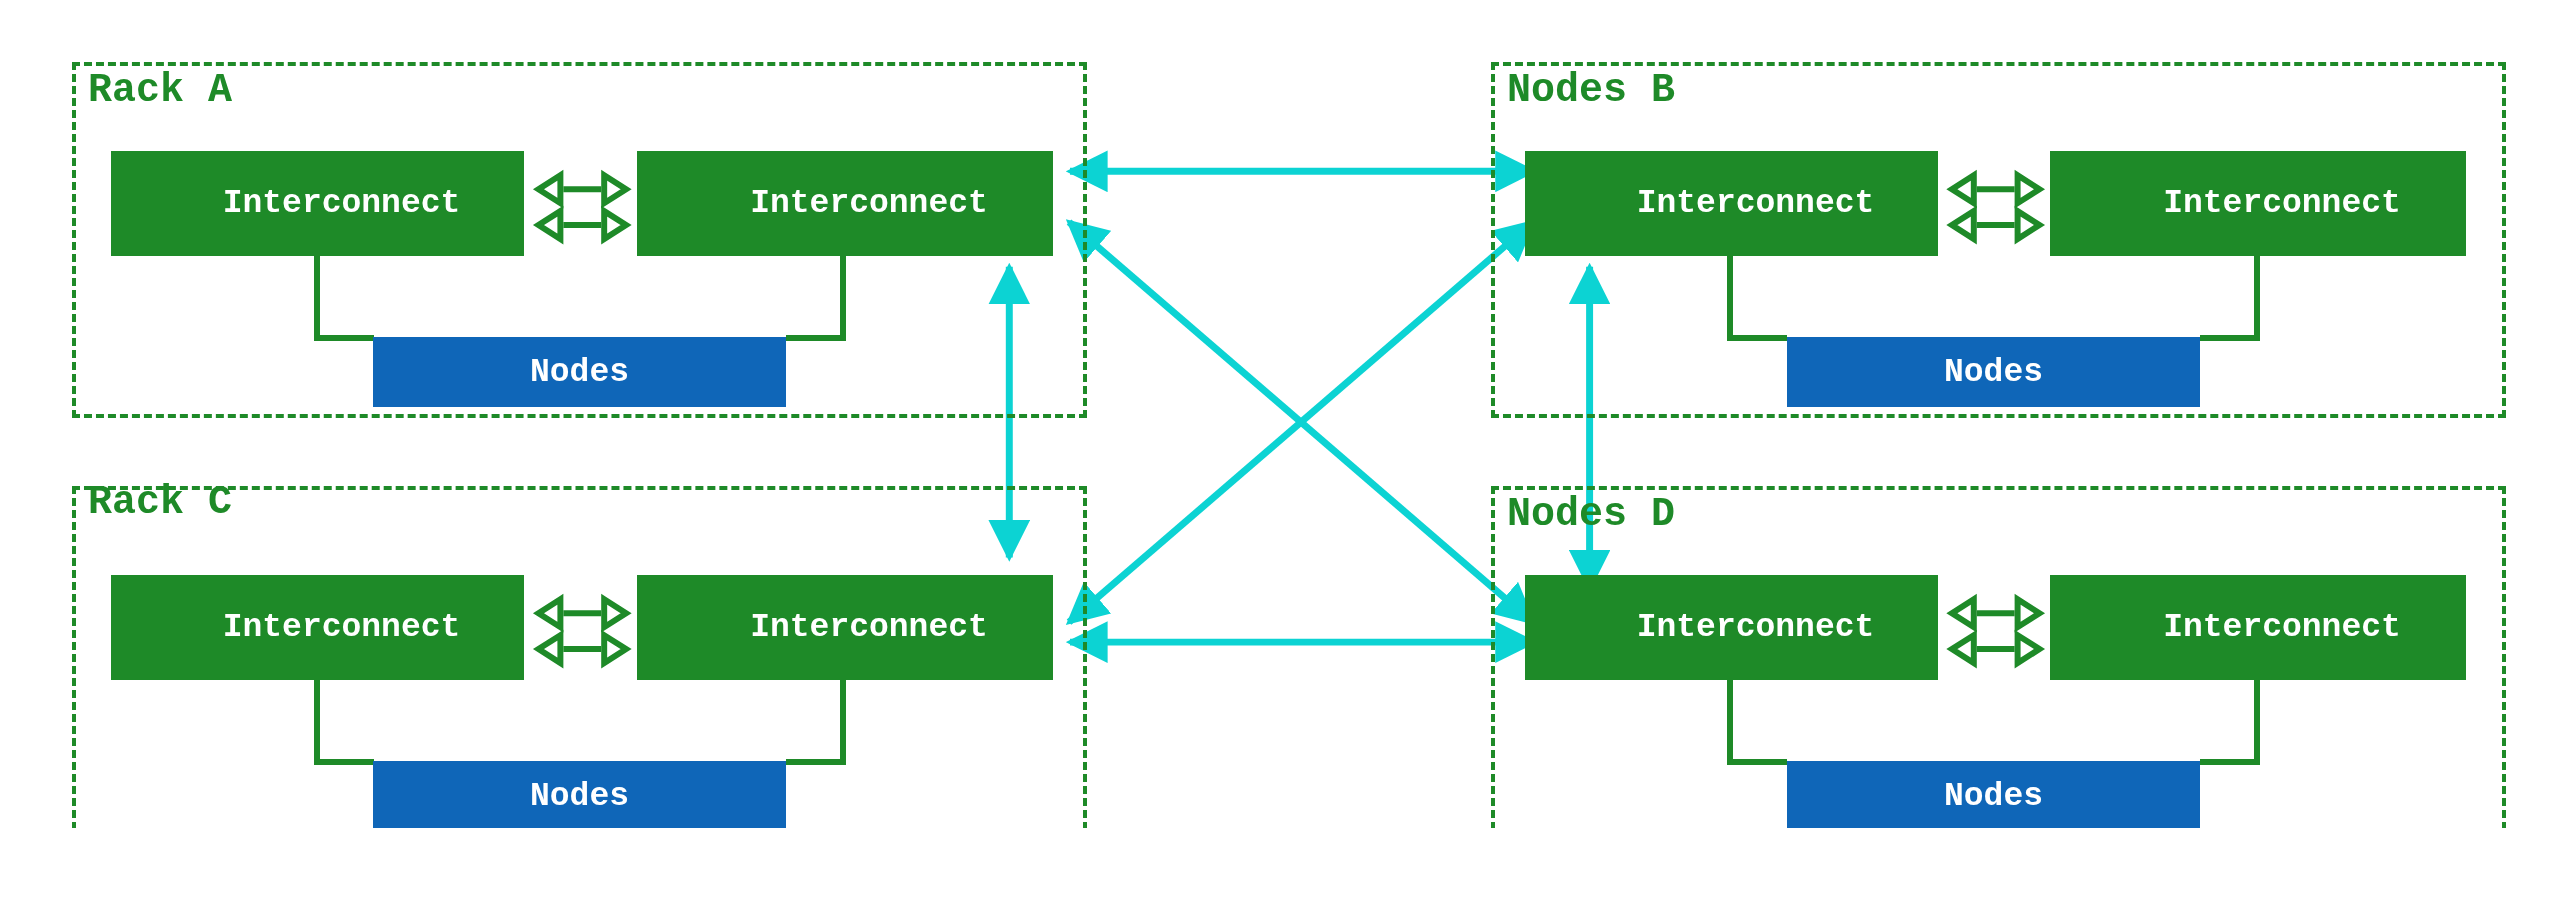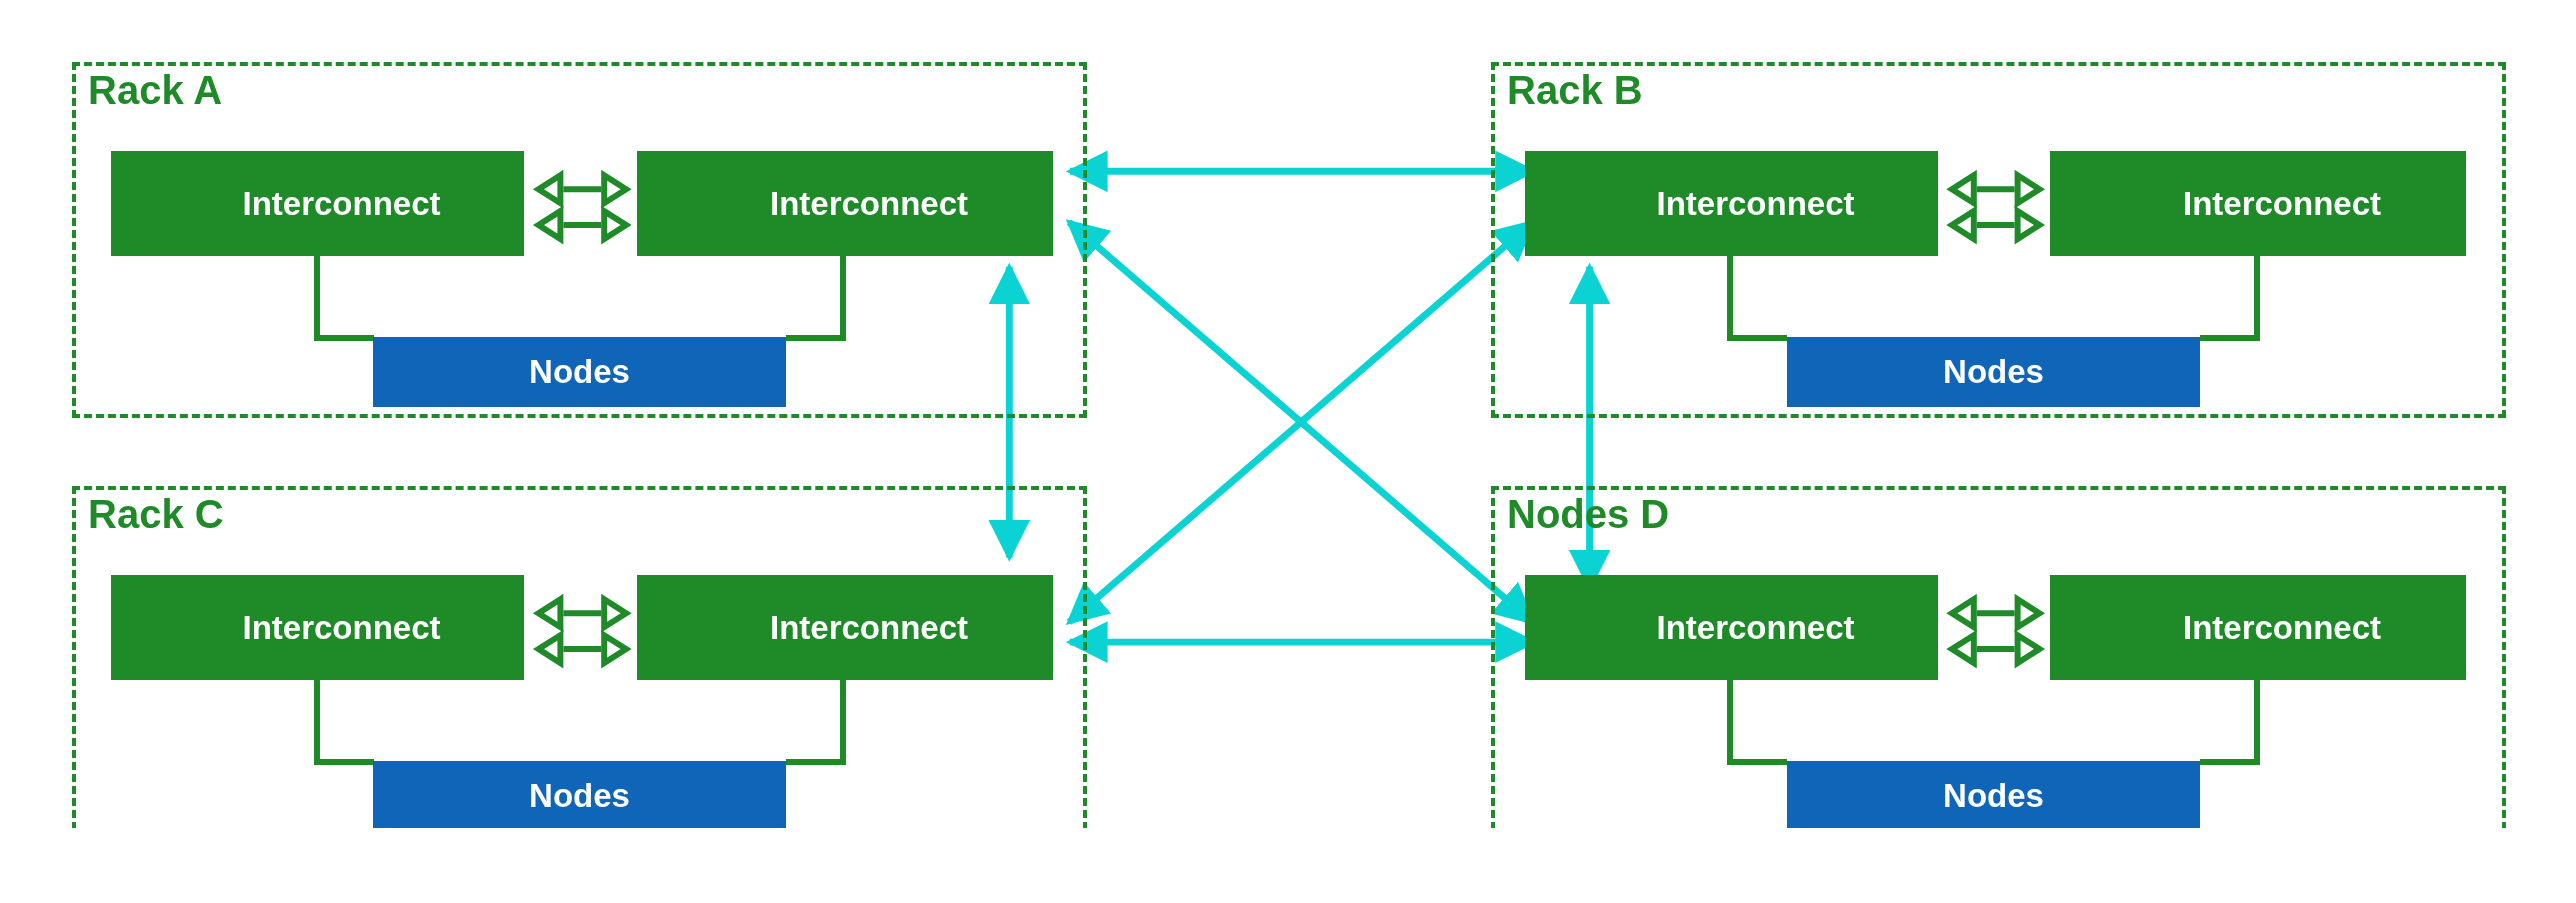--- a/index.html
+++ b/index.html
@@ -1,17 +1,17 @@
 <!DOCTYPE html>
 <html><head>
 <meta charset="utf-8">
 <style>
   html,body{margin:0;padding:0;background:#ffffff;}
   body{font-family:"Liberation Sans",sans-serif;}
-  #stage{position:relative;width:2576px;height:828px;background:#fff;overflow:hidden;}
+  #stage{position:relative;width:2576px;height:828px;background:#fff;overflow:hidden;font-family:Liberation Mono, monospace;}
 
   .rack{position:absolute;border:4px dashed #1E8A28;box-sizing:border-box;}
   .rack-label{position:absolute;font-size:40px;font-weight:bold;color:#1E8A28;
                letter-spacing:0px;white-space:nowrap;}
 
   .ic{position:absolute;background:#1E8A28;display:flex;align-items:center;
       justify-content:center;box-sizing:border-box;}
   .ic span{color:#ffffff;font-size:33px;font-weight:bold;white-space:nowrap;margin-left:48px;}
 
   .nodes{position:absolute;background:#0F66B8;display:flex;align-items:center;
@@ -70,21 +70,21 @@
   </svg>
 
   <div class="elbow" style="left:314px;top:256px;width:60px;height:85px;border-width:0 0 6px 6px;"></div>
   <div class="elbow" style="left:786px;top:256px;width:60px;height:85px;border-width:0 6px 6px 0;"></div>
 
   <div class="nodes" style="left:373px;top:304px;width:413px;height:70px;">
     <span>Nodes</span>
   </div>
 
   <div class="rack" style="left:1491px;top:62px;width:1015px;height:356px;"></div>
-  <div class="rack-label" style="left:1507px;top:68px;">Rack B</div>
+  <div class="rack-label" style="left:1507px;top:68px;">Nodes B</div>
 
   <div class="ic" style="left:1525px;top:151px;width:413px;height:105px;">
     <span>Interconnect</span>
   </div>
   <div class="ic" style="left:2050px;top:151px;width:416px;height:105px;">
     <span>Interconnect</span>
   </div>
 
   <svg class="svgl" viewBox="0 0 2588 908">
     <g stroke="#1E8A28" stroke-width="6" fill="none">
@@ -98,21 +98,21 @@
   </svg>
 
   <div class="elbow" style="left:1727px;top:256px;width:60px;height:85px;border-width:0 0 6px 6px;"></div>
   <div class="elbow" style="left:2200px;top:256px;width:60px;height:85px;border-width:0 6px 6px 0;"></div>
 
   <div class="nodes" style="left:1787px;top:304px;width:413px;height:70px;">
     <span>Nodes</span>
   </div>
 
   <div class="rack" style="left:72px;top:486px;width:1015px;height:356px;"></div>
-  <div class="rack-label" style="left:88px;top:492px;">Rack C</div>
+  <div class="rack-label" style="left:88px;top:480px;">Rack C</div>
 
   <div class="ic" style="left:111px;top:575px;width:413px;height:105px;">
     <span>Interconnect</span>
   </div>
   <div class="ic" style="left:637px;top:575px;width:416px;height:105px;">
     <span>Interconnect</span>
   </div>
 
   <svg class="svgl" viewBox="0 0 2588 908">
     <g stroke="#1E8A28" stroke-width="6" fill="none">

